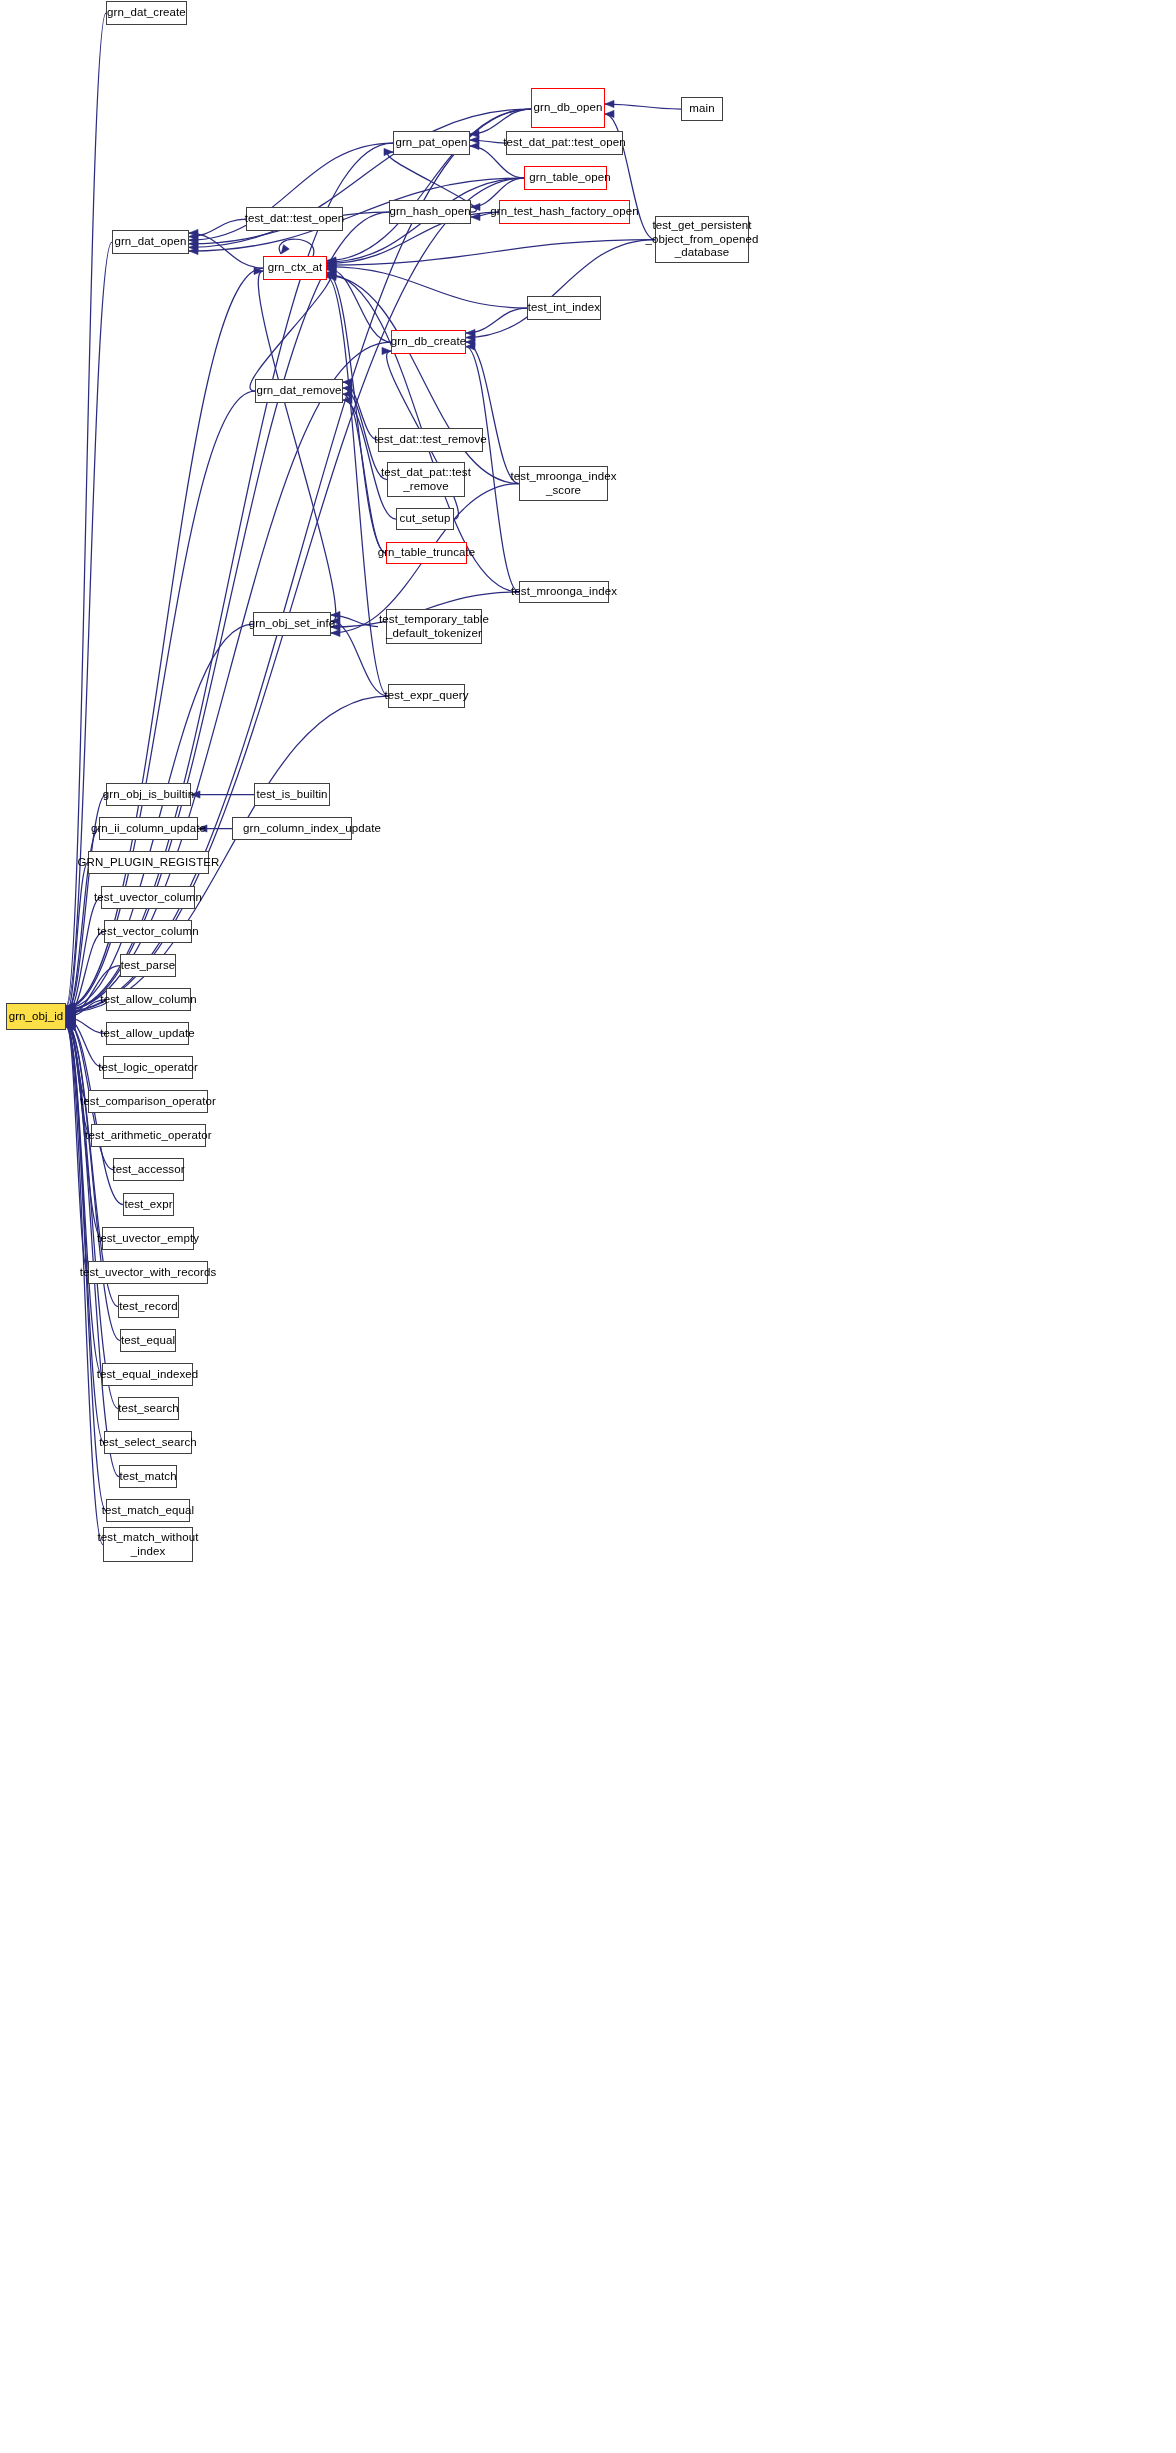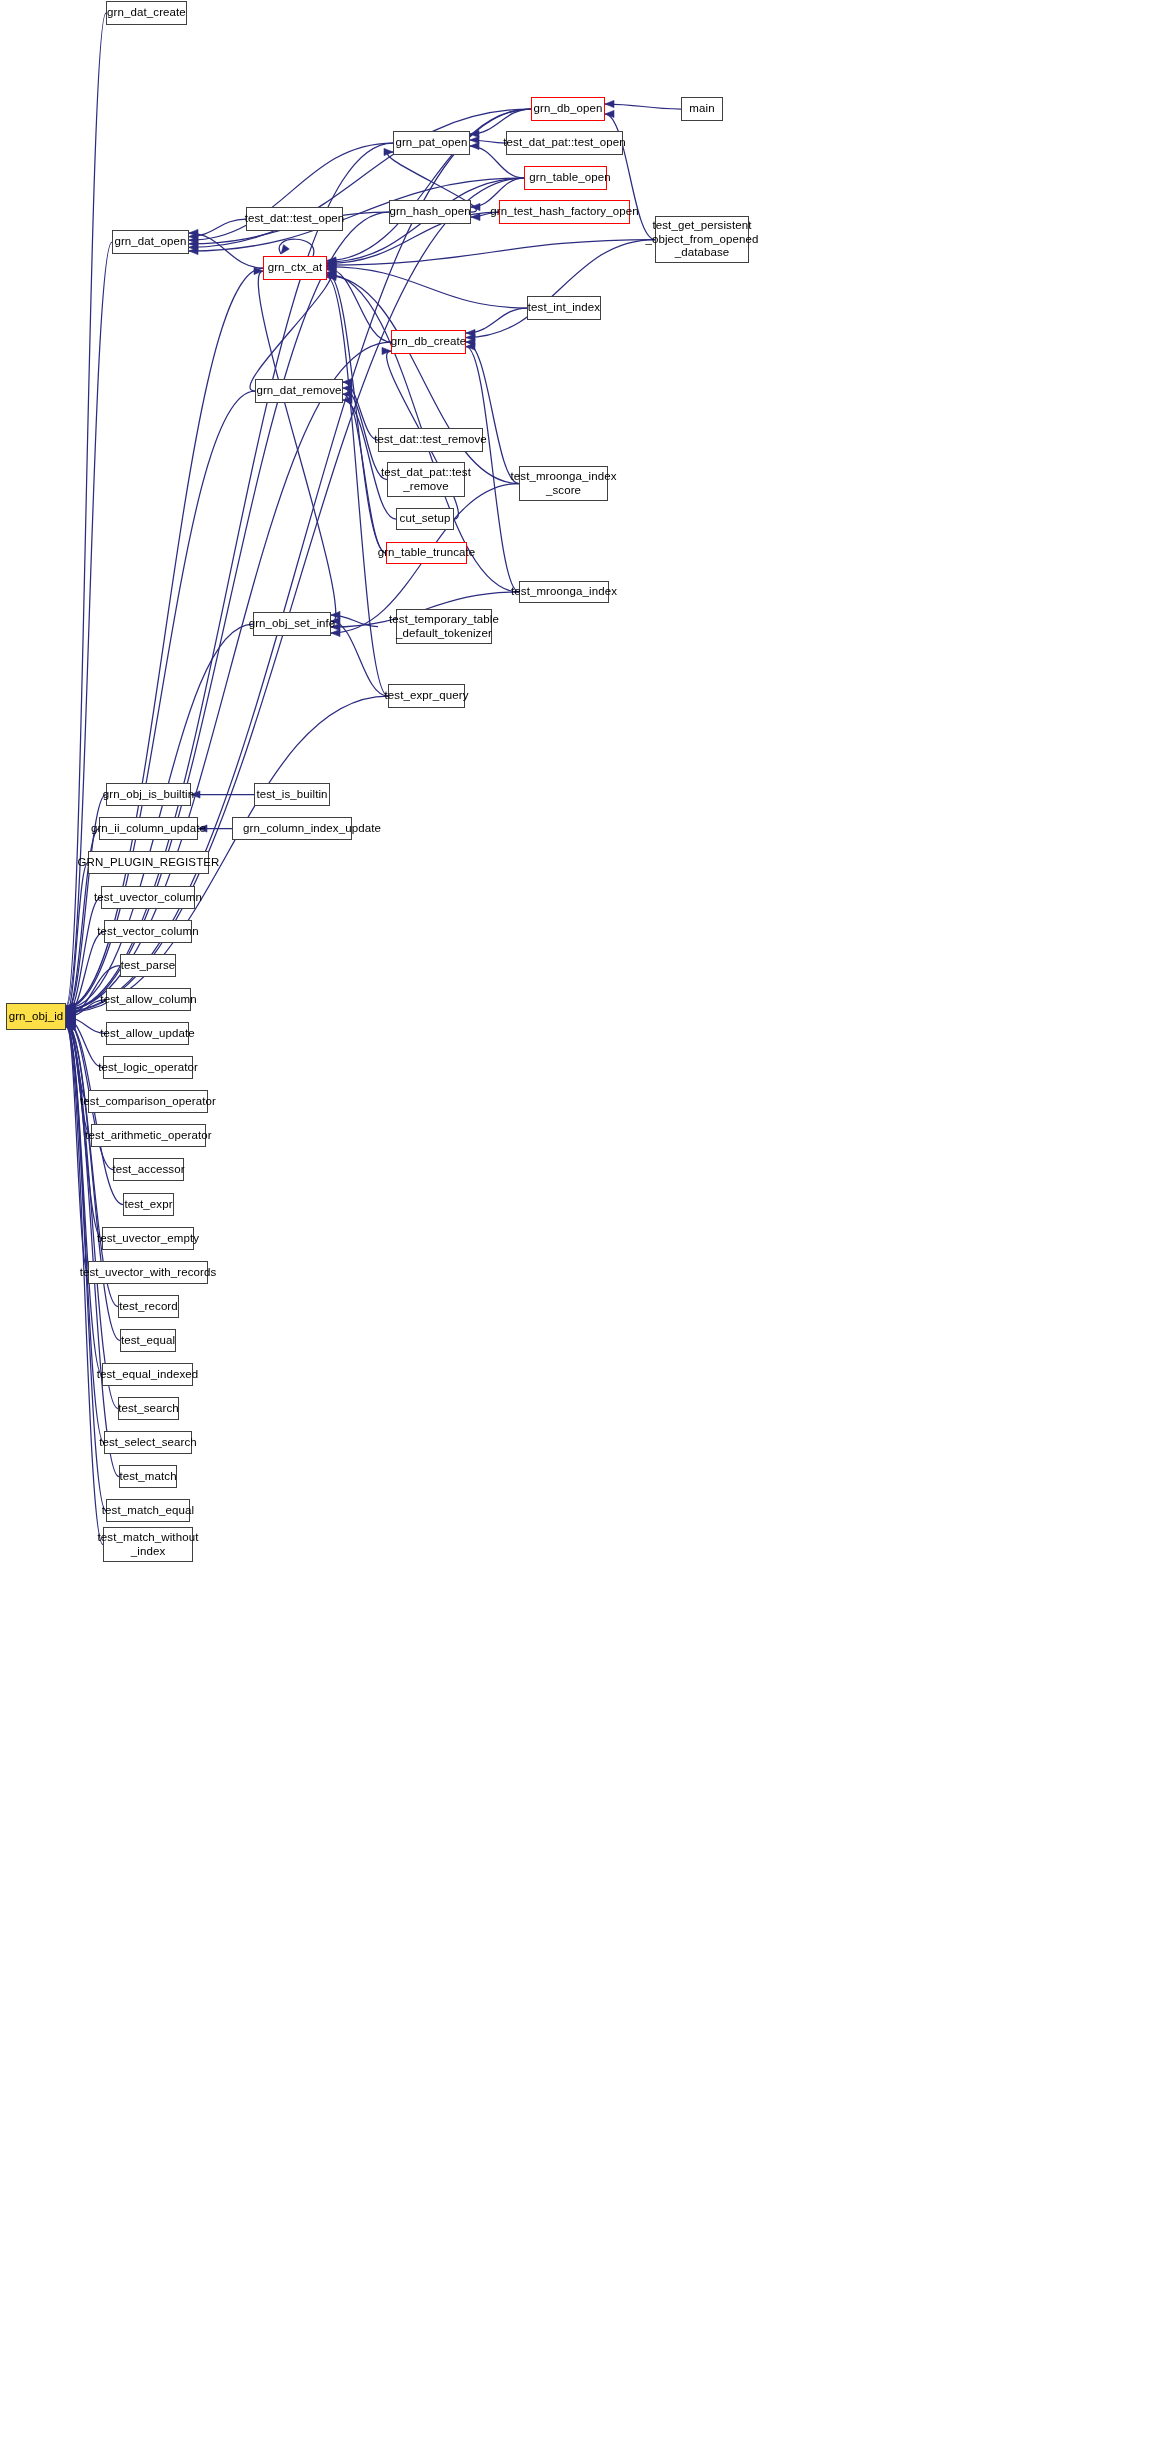--- a/index.html
+++ b/index.html
@@ -364,21 +364,21 @@
         <polygon points="191,794.5 200,790.9 200,798.1" class="arrow-head"></polygon>
       </g>
       <g>
         <path d="M232,828.5 C216.7,828.5 213.3,828.5 198,828.5" class="edge-path"></path>
         <polygon points="198,828.5 207,824.9 207,832.1" class="arrow-head"></polygon>
       </g>
     </svg>
   <div id="nodes-layer">
       <div class="node-box current" style="left: 6px; top: 1003px; width: 60px; height: 27px;">grn_obj_id</div>
       <div class="node-box" style="left: 106px; top: 1px; width: 81px; height: 24px;">grn_dat_create</div>
-      <div class="node-box red" style="left: 531px; top: 97px; width: 74px; height: 24px;">grn_db_open</div>
+      <div class="node-box red" style="left: 531px; top: 88px; width: 74px; height: 40px;">grn_db_open</div>
       <div class="node-box" style="left: 681px; top: 97px; width: 42px; height: 24px;">main</div>
       <div class="node-box" style="left: 393px; top: 131px; width: 77px; height: 24px;">grn_pat_open</div>
       <div class="node-box" style="left: 506px; top: 131px; width: 117px; height: 24px;">test_dat_pat::test_open</div>
       <div class="node-box red" style="left: 524px; top: 166px; width: 83px; height: 24px; padding-left: 9px;">grn_table_open</div>
       <div class="node-box" style="left: 389px; top: 200px; width: 82px; height: 24px;">grn_hash_open</div>
       <div class="node-box red" style="left: 499px; top: 200px; width: 131px; height: 24px;">grn_test_hash_factory_open</div>
       <div class="node-box" style="left: 246px; top: 207px; width: 97px; height: 24px;">test_dat::test_open</div>
       <div class="node-box" style="left: 112px; top: 230px; width: 77px; height: 24px;">grn_dat_open</div>
       <div class="node-box" style="left: 655px; top: 216px; width: 94px; height: 47px;">test_get_persistent
 _object_from_opened
@@ -389,21 +389,21 @@
       <div class="node-box" style="left: 255px; top: 379px; width: 88px; height: 24px;">grn_dat_remove</div>
       <div class="node-box" style="left: 378px; top: 428px; width: 105px; height: 24px;">test_dat::test_remove</div>
       <div class="node-box" style="left: 387px; top: 462px; width: 78px; height: 35px;">test_dat_pat::test
 _remove</div>
       <div class="node-box" style="left: 519px; top: 466px; width: 89px; height: 35px;">test_mroonga_index
 _score</div>
       <div class="node-box" style="left: 396px; top: 508px; width: 58px; height: 22px;">cut_setup</div>
       <div class="node-box red" style="left: 386px; top: 542px; width: 81px; height: 22px;">grn_table_truncate</div>
       <div class="node-box" style="left: 519px; top: 581px; width: 90px; height: 22px;">test_mroonga_index</div>
       <div class="node-box" style="left: 253px; top: 612px; width: 78px; height: 24px;">grn_obj_set_info</div>
-      <div class="node-box" style="left: 396px; top: 609px; width: 96px; height: 35px;">test_temporary_table
+      <div class="node-box" style="left: 386px; top: 609px; width: 96px; height: 35px;">test_temporary_table
 _default_tokenizer</div>
       <div class="node-box" style="left: 388px; top: 684px; width: 77px; height: 24px;">test_expr_query</div>
       <div class="node-box" style="left: 106px; top: 783px; width: 85px; height: 23px;">grn_obj_is_builtin</div>
       <div class="node-box" style="left: 254px; top: 783px; width: 76px; height: 23px;">test_is_builtin</div>
       <div class="node-box" style="left: 99px; top: 817px; width: 99px; height: 23px;">grn_ii_column_update</div>
       <div class="node-box" style="left: 232px; top: 817px; width: 120px; height: 23px; padding-left: 40px;">grn_column_index_update</div>
       <div class="node-box" style="left: 88px; top: 851px; width: 121px; height: 23px;">GRN_PLUGIN_REGISTER</div>
       <div class="node-box" style="left: 101px; top: 886px; width: 94px; height: 23px;">test_uvector_column</div>
       <div class="node-box" style="left: 104px; top: 920px; width: 88px; height: 23px;">test_vector_column</div>
       <div class="node-box" style="left: 120px; top: 954px; width: 56px; height: 23px;">test_parse</div>

